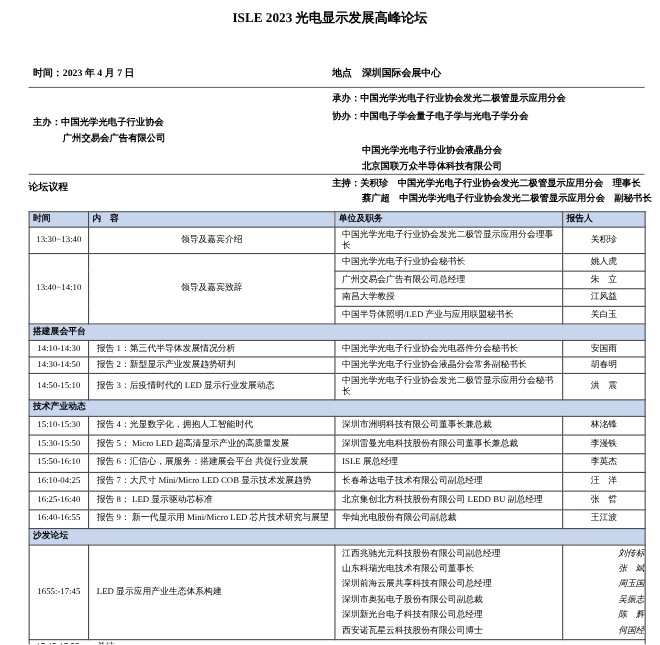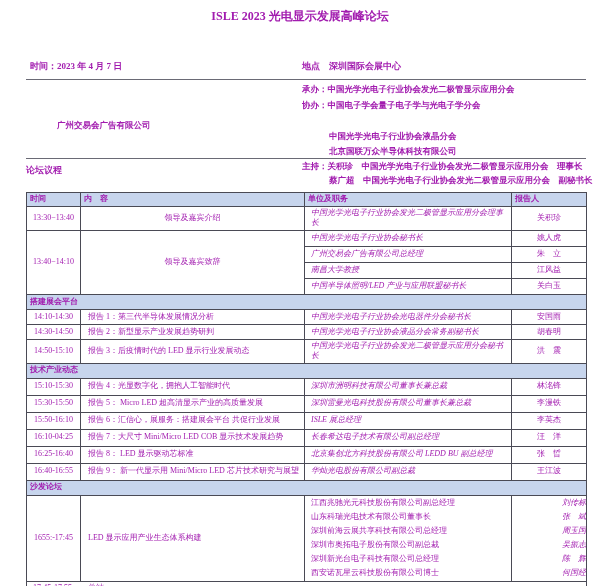--- a/index.html
+++ b/index.html
@@ -1,18 +1,18 @@
 <!DOCTYPE html>
 <html><head>
 <meta charset="utf-8">
 <style>
   html,body{margin:0;padding:0;background:#ffffff;}
   #page{
     position:relative;width:600px;height:586px;background:#ffffff;overflow:hidden;
-    font-family:"Liberation Serif","DejaVu Serif",serif;color:#a21caf;
+    font-family:"Liberation Serif","DejaVu Serif",serif;color:#000000;
   }
   .abs{position:absolute;white-space:nowrap;}
   .title{top:8px;left:0;width:600px;text-align:center;font-size:12px;font-weight:bold;}
   .subtitle{top:35px;left:0;width:600px;text-align:center;font-size:10.5px;font-weight:bold;letter-spacing:1px;}
   .dateline{top:60px;left:30px;font-size:9px;font-weight:bold;}
   .venueline{top:60px;left:302px;font-size:9px;font-weight:bold;}
   .rule{position:absolute;left:26px;width:560px;height:1px;background:#6a6a75;}
   .r1{top:79px;} .r2{top:158px;}
   .orgline{font-size:8.5px;font-weight:bold;font-family:Liberation Serif, serif;}
   .undertaker{top:84px;left:302px;}
@@ -33,21 +33,21 @@
   }
   .agenda-table td{
     border:1px solid #4a4a55;padding:1px 3px;line-height:1.3;
     vertical-align:middle;overflow:hidden;
   }
   .agenda-table tr.head td, .agenda-table tr.sec td{
     background:#c7d5ed;font-weight:bold;text-align:left;
   }
   td.c{text-align:center;}
   td.l{text-align:left;padding-left:7px;}
-  td.u{text-align:left;padding-left:6px;font-style:italic;}
+  td.u{text-align:left;padding-left:6px;}
   td.nopad{padding:0;}
   .pl{height:14px;line-height:14px;padding-left:6px;white-space:nowrap;overflow:hidden;}
   .pl.cc{text-align:right;padding-left:0;font-style:italic;}
   td.closing{text-align:left;padding-left:6px;}
   td.closing .gap{margin-left:16px;}
 </style>
 </head>
 <body>
 
 <div id="page">
@@ -57,20 +57,21 @@
   <div class="abs dateline">时间：2023 年 4 月 7 日</div>
   <div class="abs venueline">地点　深圳国际会展中心</div>
 
   <div class="rule r1"></div>
 
   <div class="abs orgline undertaker">承办：中国光学光电子行业协会发光二极管显示应用分会</div>
   <div class="abs orgline co0">协办：中国电子学会量子电子学与光电子学分会</div>
   <div class="abs orgline co2">中国光学光电子行业协会液晶分会</div>
   <div class="abs orgline co3">北京国联万众半导体科技有限公司</div>
 
+  <div class="abs orgline host1">主办：中国光学光电子行业协会</div>
   <div class="abs orgline host2">广州交易会广告有限公司</div>
 
   <div class="rule r2"></div>
 
   <div class="abs agenda">论坛议程</div>
   <div class="abs mod1">主持：关积珍　中国光学光电子行业协会发光二极管显示应用分会　理事长</div>
   <div class="abs mod2">蔡广超　中国光学光电子行业协会发光二极管显示应用分会　副秘书长</div>
 
   <table class="agenda-table">
     <colgroup>

